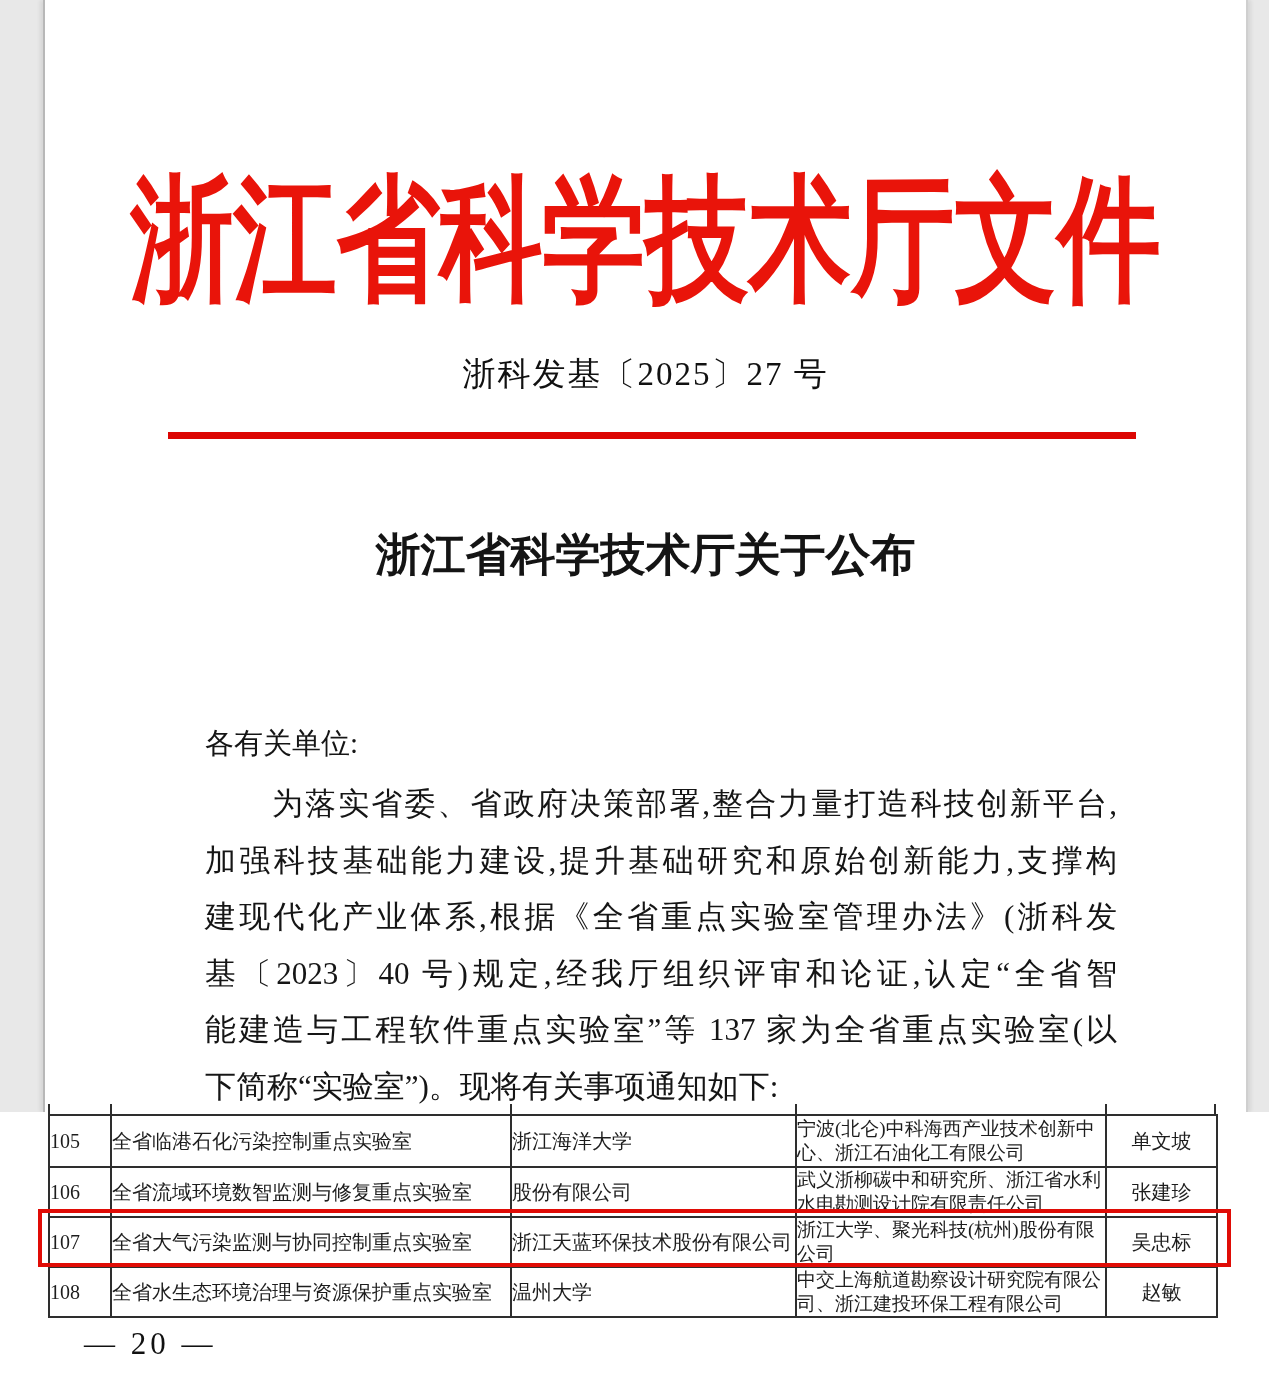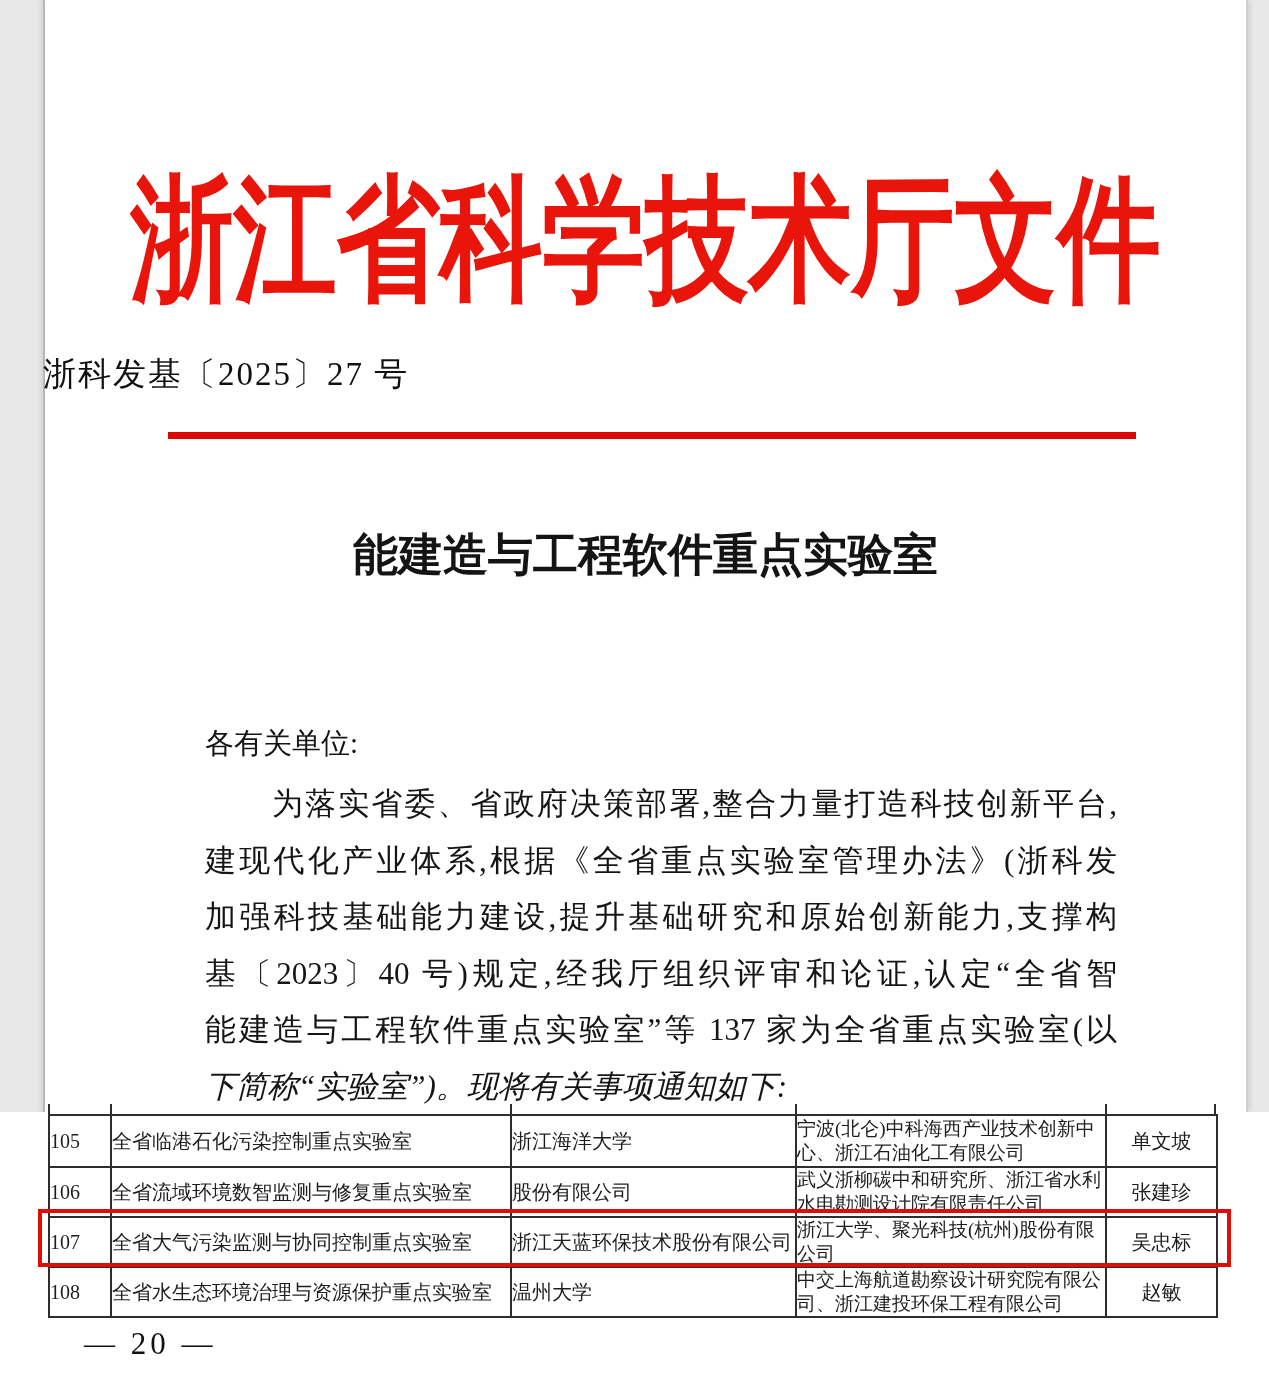--- a/index.html
+++ b/index.html
@@ -42,20 +42,21 @@
     color: #e9140a;
     letter-spacing: 0px;
     transform: scaleY(1.32);
     transform-origin: center top;
     white-space: nowrap;
   }
   .doc-number {
     position: absolute;
     left: 43px; top: 352px;
     width: 1205px;
+    text-align: center;
     font-size: 33px;
     color: #111111;
     letter-spacing: 2px;
   }
   .red-rule {
     position: absolute;
     left: 168px; top: 432px;
     width: 968px; height: 7px;
     background: #dc0603;
   }
@@ -87,21 +88,20 @@
     text-align: justify;
     text-align-last: justify;
     white-space: nowrap;
   }
   .body-line.first {
     padding-left: 67px;
   }
   .body-line.last {
     text-align: center;
     text-align-last: left;
-    font-style: italic;
   }
   
   .table-strip {
     position: absolute;
     left: 0; top: 1112px;
     width: 1269px; height: 274px;
     background: #ffffff;
   }
   table.results {
     position: absolute;
@@ -159,29 +159,29 @@
 
   <div class="white-page"></div>
 
   <div class="doc-header-title">浙江省科学技术厅文件</div>
 
   <div class="doc-number">浙科发基〔2025〕27 号</div>
 
   <div class="red-rule"></div>
 
   <div class="notice-title">
-    <div>能建造与工程软件重点实验室</div>
+    <div>浙江省科学技术厅关于公布</div>
   </div>
 
   <div class="salutation">各有关单位:</div>
 
   <div class="body-paragraph">
     <div class="body-line first">为落实省委、省政府决策部署,整合力量打造科技创新平台,</div>
+    <div class="body-line">加强科技基础能力建设,提升基础研究和原始创新能力,支撑构</div>
     <div class="body-line">建现代化产业体系,根据《全省重点实验室管理办法》(浙科发</div>
-    <div class="body-line">加强科技基础能力建设,提升基础研究和原始创新能力,支撑构</div>
     <div class="body-line">基〔2023〕40 号)规定,经我厅组织评审和论证,认定“全省智</div>
     <div class="body-line">能建造与工程软件重点实验室”等 137 家为全省重点实验室(以</div>
     <div class="body-line last">下简称“实验室”)。现将有关事项通知如下:</div>
   </div>
 
   <div class="table-strip"></div>
 
   <div class="grid-remnant" style="left:48px"></div>
   <div class="grid-remnant" style="left:110px"></div>
   <div class="grid-remnant" style="left:510px"></div>

